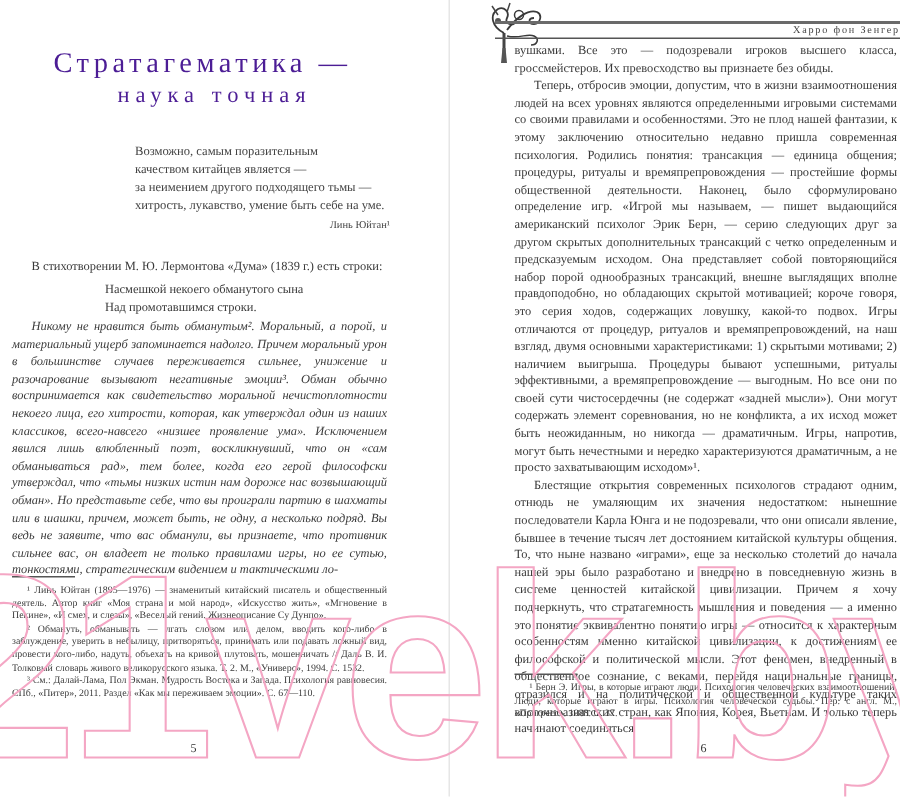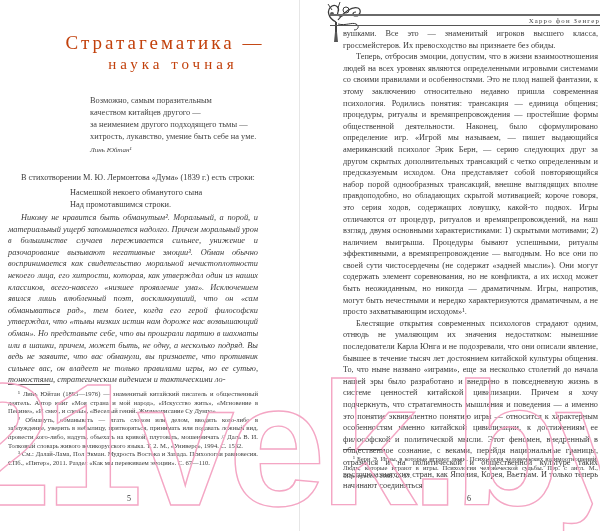--- a/index.html
+++ b/index.html
@@ -7,27 +7,27 @@
     width:600px; height:531px; overflow:hidden; position:relative;
     background:#ffffff; color:#3a3a3a;
     font-family:"DejaVu Serif","Liberation Serif",serif;
   }
   .spread { position:absolute; left:0; top:0; width:600px; height:531px; }
   .page { position:absolute; top:0; height:531px; }
   .page-left { left:0; width:299px; }
   .gutter { position:absolute; left:299px; top:0; width:1px; height:531px; background:#e6e6e6; }
 
   .chapter-title { position:absolute; left:0; width:270px; top:32px; text-align:center;
-    font-family:"Liberation Serif",serif; color:#c2410c; letter-spacing:3px;margin-left:30px; }
+    font-family:"Liberation Serif",serif; color:#4c1d95; letter-spacing:3px; }
   .chapter-title .l1 { font-size:19px; line-height:22px; }
   .chapter-title .l2 { font-size:15px; line-height:20px; letter-spacing:4px;padding-left:16px; }
 
   .epigraph { position:absolute; left:90px; top:95px; width:170px;
     font-family:"Liberation Serif",serif; font-size:8.4px; line-height:12px; color:#444; }
-  .epigraph .attrib { font-style:italic; font-size:7px; margin-top:1px; }
+  .epigraph .attrib { text-align:right; font-size:7px; margin-top:1px; }
 
   .body-text { font-family:"Liberation Serif",serif; font-size:8.3px; line-height:11.6px;
     color:#3a3a3a; text-align:justify; }
   .intro { position:absolute; left:8px; top:172px; width:250px; text-indent:13px; }
   .verse { position:absolute; left:70px; top:187px; width:190px; }
   .para-left { position:absolute; left:8px; top:212px; width:250px; text-indent:13px;font-style:italic; }
 
   .fn-rule { position:absolute; height:1px; background:#555; width:42px; }
   .fn { font-family:"Liberation Serif",serif; font-size:6.6px; line-height:8.6px; color:#3d3d3d; text-align:justify; }
   .fn p { margin:0; text-indent:10px; }
@@ -53,21 +53,21 @@
 <div class="spread">
 
   <div class="page page-left">
     <div class="chapter-title">
       <div class="l1">Стратагематика —</div>
       <div class="l2">наука точная</div>
     </div>
 
     <div class="epigraph">
       <div>Возможно, самым поразительным</div>
-      <div>качеством китайцев другого —</div>
+      <div>качеством китайцев является —</div>
       <div>за неимением другого подходящего тьмы —</div>
       <div>хитрость, лукавство, умение быть себе на уме.</div>
       <div class="attrib">Линь Юйтан¹</div>
     </div>
 
     <div class="body-text intro">В стихотворении М. Ю. Лермонтова «Дума» (1839 г.) есть строки:</div>
 
     <div class="body-text verse">
       <div>Насмешкой некоего обманутого сына</div>
       <div>Над промотавшимся строки.</div>
@@ -97,21 +97,21 @@
       <circle cx="24" cy="10" r="3" stroke="#3a3a3a" stroke-width="1" fill="none"></circle>
       <circle cx="10" cy="14" r="2" fill="#555"></circle>
       <path d="M6 4 L10 10 M18 2 L16 8" stroke="#444" stroke-width="1"></path>
     </svg>
 
     <div class="header-rule" style="top:14px; height:2px; background:#6a6a6a;"></div>
     <div class="running-head">Харро фон Зенгер</div>
     <div class="header-rule" style="top:25px;"></div>
 
     <div class="body-text right-text">
-      <p>вушками. Все это — знаменитый игроков высшего класса, гроссмейстеров. Их превосходство вы признаете без обиды.</p>
+      <p>вушками. Все это — подозревали игроков высшего класса, гроссмейстеров. Их превосходство вы признаете без обиды.</p>
       <p class="ind">Теперь, отбросив эмоции, допустим, что в жизни взаимоотношения людей на всех уровнях являются определенными игровыми системами со своими правилами и особенностями. Это не плод нашей фантазии, к этому заключению относительно недавно пришла современная психология. Родились понятия: трансакция — единица общения; процедуры, ритуалы и времяпрепровождения — простейшие формы общественной деятельности. Наконец, было сформулировано определение игр. «Игрой мы называем, — пишет выдающийся американский психолог Эрик Берн, — серию следующих друг за другом скрытых дополнительных трансакций с четко определенным и предсказуемым исходом. Она представляет собой повторяющийся набор порой однообразных трансакций, внешне выглядящих вполне правдоподобно, но обладающих скрытой мотивацией; короче говоря, это серия ходов, содержащих ловушку, какой-то подвох. Игры отличаются от процедур, ритуалов и времяпрепровождений, на наш взгляд, двумя основными характеристиками: 1) скрытыми мотивами; 2) наличием выигрыша. Процедуры бывают успешными, ритуалы эффективными, а времяпрепровождение — выгодным. Но все они по своей сути чистосердечны (не содержат «задней мысли»). Они могут содержать элемент соревнования, но не конфликта, а их исход может быть неожиданным, но никогда — драматичным. Игры, напротив, могут быть нечестными и нередко характеризуются драматичным, а не просто захватывающим исходом»¹.</p>
       <p class="ind">Блестящие открытия современных психологов страдают одним, отнюдь не умаляющим их значения недостатком: нынешние последователи Карла Юнга и не подозревали, что они описали явление, бывшее в течение тысяч лет достоянием китайской культуры общения. То, что ныне названо «играми», еще за несколько столетий до начала нашей эры было разработано и внедрено в повседневную жизнь в системе ценностей китайской цивилизации. Причем я хочу подчеркнуть, что стратагемность мышления и поведения — а именно это понятие эквивалентно понятию игры — относится к характерным особенностям именно китайской цивилизации, к достижениям ее философской и политической мысли. Этот феномен, внедренный в общественное сознание, с веками, перейдя национальные границы, отразился и на политической и общественной культуре таких восточноазиатских стран, как Япония, Корея, Вьетнам. И только теперь начинают соединяться</p>
     </div>
 
     <div class="fn-rule" style="left:343px; top:449px;"></div>
     <div class="fn fn-right">
       <p>¹ Берн Э. Игры, в которые играют люди. Психология человеческих взаимоотношений. Люди, которые играют в игры. Психология человеческой судьбы. Пер. с англ. М., «Прогресс». 1988. С. 37.</p>
     </div>
 
     <div class="page-num" style="left:467px; top:494px;">6</div>

